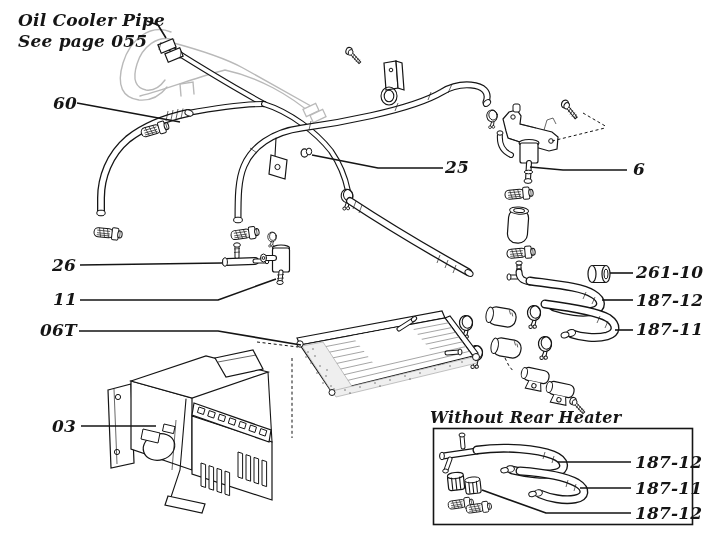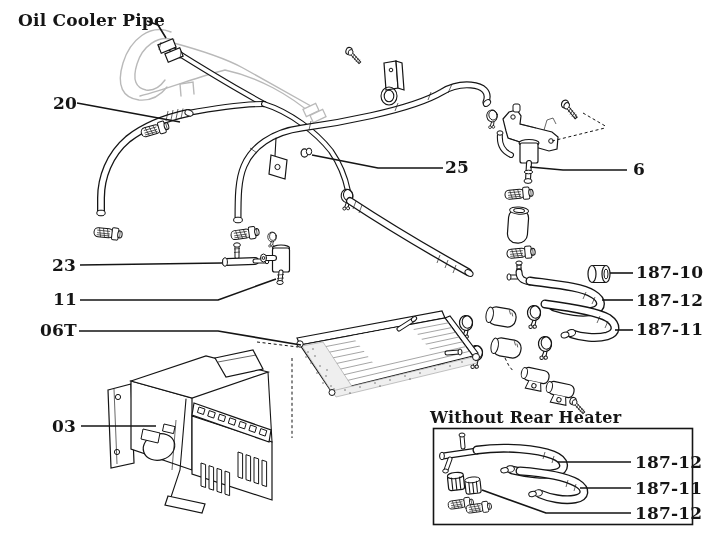--- a/index.html
+++ b/index.html
@@ -1,16 +1,16 @@
 <!DOCTYPE html>
 <html style="--ink: #151515; --paper: #ffffff; --faded: #b9b9b9;"><head>
 <meta charset="utf-8">
 <style>
   html,body{margin:0;padding:0;background:#fff;}
-  .stage{position:relative;width:716px;height:547px;background:var(--paper,#ffffff);overflow:hidden;}
+  .stage{position:relative;width:716px;height:547px;background:var(--paper,#ffffff);overflow:hidden;font-style:italic;}
   .stage svg{position:absolute;left:0;top:0;}
   .lbl{position:absolute;font-family:"DejaVu Serif","Liberation Serif",serif;font-weight:bold;
        color:var(--ink,#151515);font-size:17px;line-height:1;white-space:nowrap;letter-spacing:.2px;}
   .lbl.t16{font-size:16px;}
   
   .o8{stroke:var(--ink,#151515);stroke-width:8;fill:none;stroke-linecap:round;stroke-linejoin:round}
   .i8{stroke:var(--paper,#fff);stroke-width:5.4;fill:none;stroke-linecap:round;stroke-linejoin:round}
   .o7{stroke:var(--ink,#151515);stroke-width:7;fill:none;stroke-linecap:round;stroke-linejoin:round}
   .i7{stroke:var(--paper,#fff);stroke-width:4.7;fill:none;stroke-linecap:round;stroke-linejoin:round}
   .o9{stroke:var(--ink,#151515);stroke-width:9;fill:none;stroke-linecap:round;stroke-linejoin:round}
@@ -444,29 +444,30 @@
     </g>
     <g class="leader">
       <path d="M558,462 L631,462"></path>
       <path d="M580,488 L631,488"></path>
       <path d="M482,490 L546,513 L631,513"></path>
     </g>
   </g>
 </svg>
 
 <div class="lbl" style="left:18px;top:12px">Oil Cooler Pipe</div>
-
-<div class="lbl" style="left:53px;top:95px">20</div>
+<div class="lbl" style="left:18px;top:33px">See page 055</div>
+
+<div class="lbl" style="left:53px;top:95px">60</div>
 <div class="lbl" style="left:445px;top:159px">25</div>
 <div class="lbl" style="left:633px;top:161px">6</div>
-<div class="lbl" style="left:52px;top:257px">23</div>
+<div class="lbl" style="left:52px;top:257px">26</div>
 <div class="lbl" style="left:53px;top:291px">11</div>
 <div class="lbl" style="left:40px;top:322px">06T</div>
 <div class="lbl" style="left:52px;top:418px">03</div>
-<div class="lbl" style="left:636px;top:264px">187-10</div>
+<div class="lbl" style="left:636px;top:264px">261-10</div>
 <div class="lbl" style="left:636px;top:292px">187-12</div>
 <div class="lbl" style="left:636px;top:321px">187-11</div>
 
 <div class="lbl t16" style="left:430px;top:410px">Without Rear Heater</div>
 <div class="lbl" style="left:635px;top:454px">187-12</div>
 <div class="lbl" style="left:635px;top:480px">187-11</div>
 <div class="lbl" style="left:635px;top:505px">187-12</div>
 </div>
 
 </body></html>

